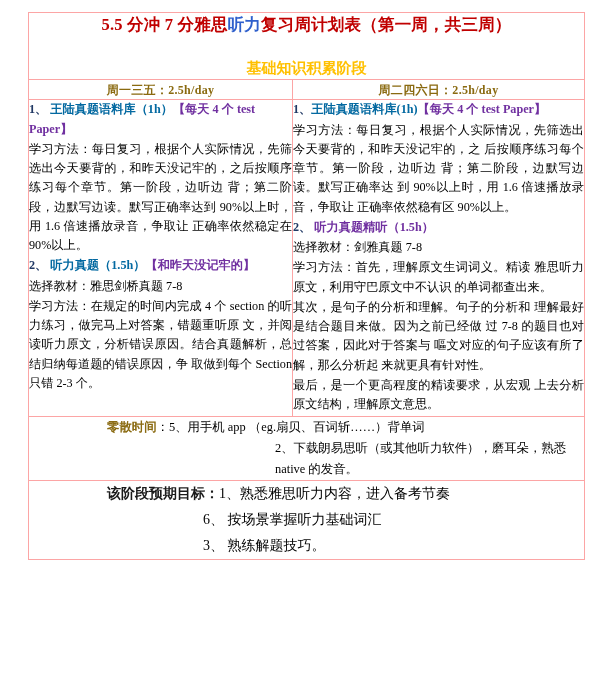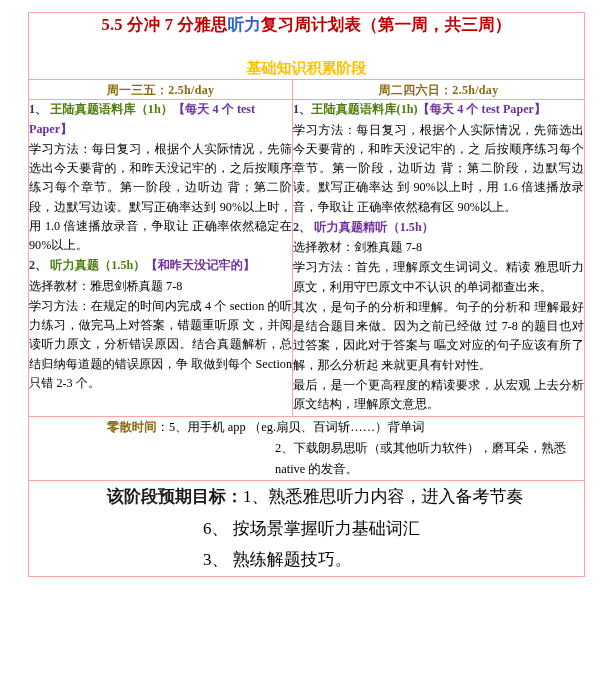--- a/index.html
+++ b/index.html
@@ -86,21 +86,21 @@
   .para {
     margin: 0 0 1px 0;
     text-align: justify;
     text-justify: inter-ideograph;
   }
   .sec-head {
     font-weight: bold;
     margin: 0 0 1px 0;
     text-align: left;
   }
-  .teal   { color: #4d7c0f; }
+  .teal   { color: #0369a1; }
   .navy   { color: #203864; }
   .purple { color: #7030A0; }
 
   
   .bottom-cell {
     padding: 7px 8px 8px 8px;
   }
   .bottom-block {
     font-size: 12.4px;
     line-height: 1.72;
@@ -112,21 +112,21 @@
     font-weight: bold;
     color: #8A6A10;
   }
   .bottom-line {
     display: block;
     text-indent: 0;
     padding-left: 0;
     margin-left: 0;
   }
   .goal-block {
-    font-size: 17px;
+    font-size: 14px;
     line-height: 1.85;
     margin-left: 78px;
   }
   .goal-block .lead {
     font-weight: bold;
     color: #1a1a1a;
   }
   .goal-row {
     display: block;
     margin-left: 96px;
@@ -164,21 +164,21 @@
         </td>
       </tr>
 
       <tr>
 
         <td class="col-cell">
           <div class="col-inner">
 
             <div class="sec-head"><span class="navy">1、</span><span class="teal"> 王陆真题语料库（1h）</span><span class="purple">【每天 4 个 test Paper】</span></div>
 
-            <p class="para">学习方法：每日复习，根据个人实际情况，先筛选出今天要背的，和昨天没记牢的，之后按顺序练习每个章节。第一阶段，边听边 背；第二阶段，边默写边读。默写正确率达到 90%以上时，用 1.0 倍速播放录音，争取让 正确率依然稳定在 90%以上。</p>
+            <p class="para">学习方法：每日复习，根据个人实际情况，先筛选出今天要背的，和昨天没记牢的，之后按顺序练习每个章节。第一阶段，边听边 背；第二阶段，边默写边读。默写正确率达到 90%以上时，用 1.6 倍速播放录音，争取让 正确率依然稳定在 90%以上。</p>
 
             <div class="sec-head spaced"><span class="navy">2、</span><span class="teal"> 听力真题（1.5h）</span><span class="purple">【和昨天没记牢的】</span></div>
 
             <p class="para">选择教材：雅思剑桥真题 7-8</p>
             <p class="para">学习方法：在规定的时间内完成 4 个 section 的听力练习，做完马上对答案，错题重听原 文，并阅读听力原文，分析错误原因。结合真题解析，总结归纳每道题的错误原因，争 取做到每个 Section 只错 2-3 个。</p>
 
           </div>
         </td>
 
         <td class="col-cell">

